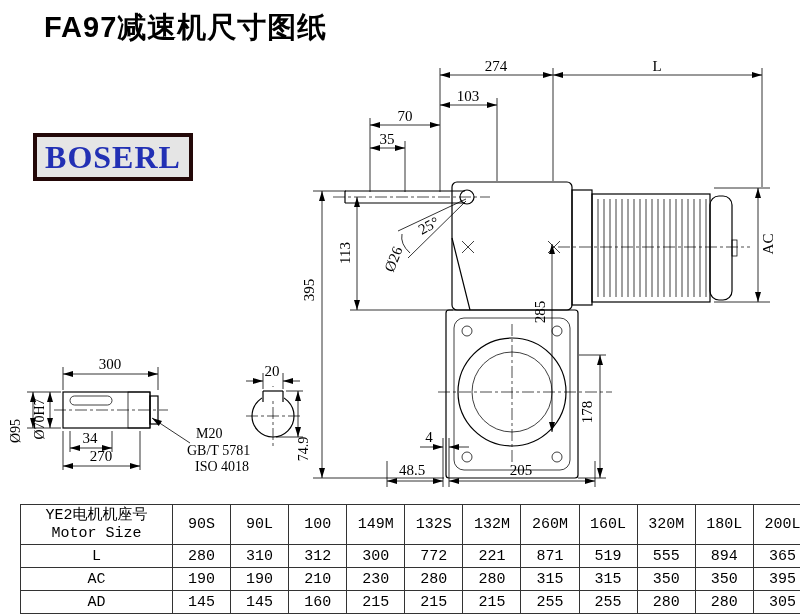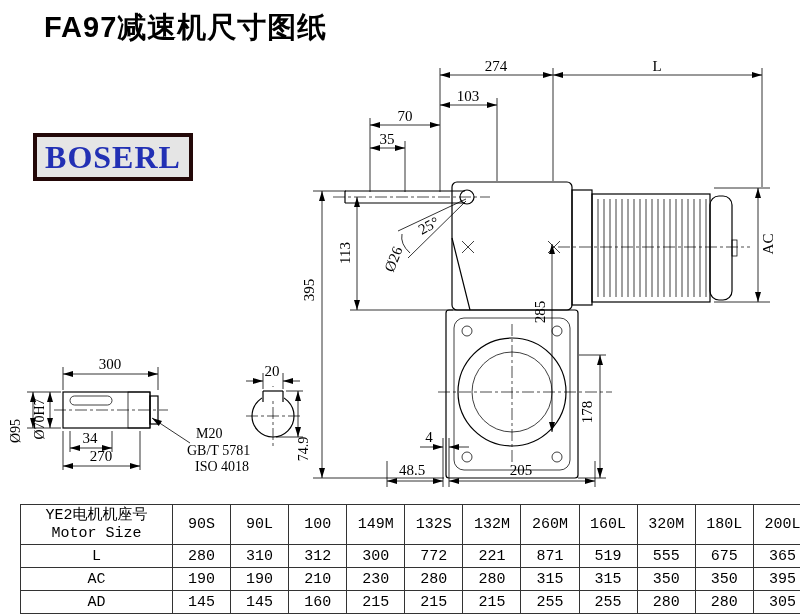--- a/index.html
+++ b/index.html
@@ -235,21 +235,21 @@
         <th class="label-col">L</th>
         <td>280</td>
         <td>310</td>
         <td>312</td>
         <td>300</td>
         <td>772</td>
         <td>221</td>
         <td>871</td>
         <td>519</td>
         <td>555</td>
-        <td>675</td>
+        <td>894</td>
         <td>365</td>
       </tr>
       <tr>
         <th class="label-col">AC</th>
         <td>190</td>
         <td>190</td>
         <td>210</td>
         <td>230</td>
         <td>280</td>
         <td>280</td>

